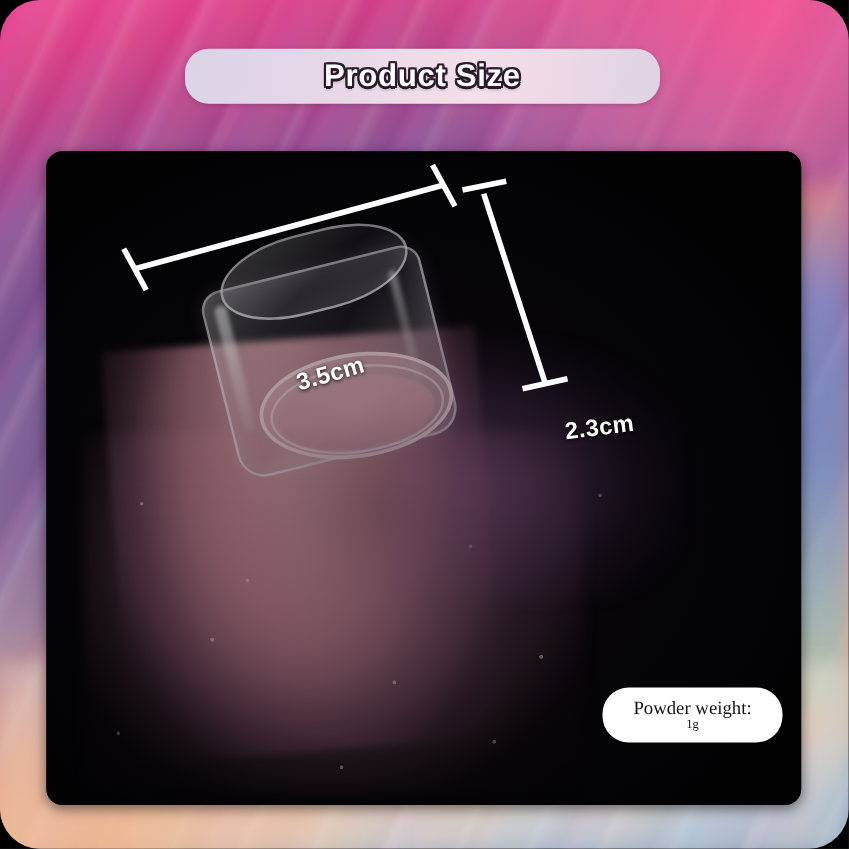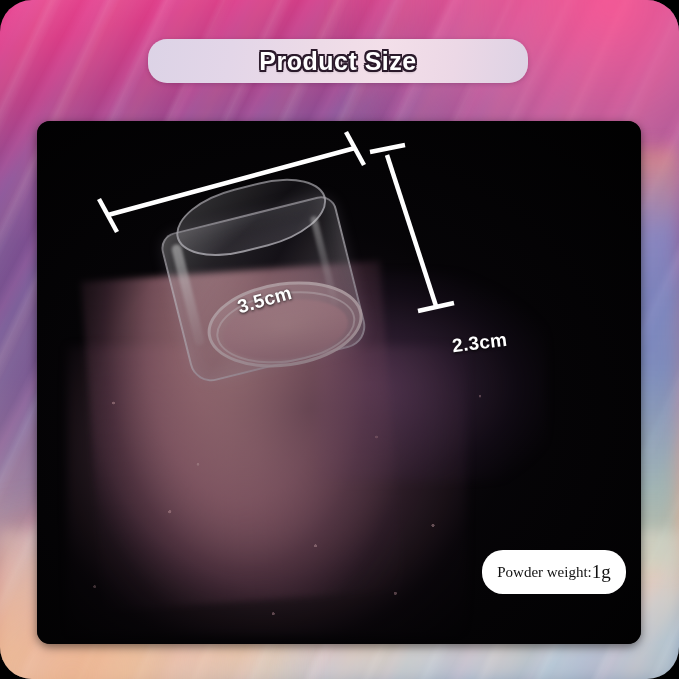--- a/index.html
+++ b/index.html
@@ -343,29 +343,29 @@
   
   .weight-badge {
     position: absolute;
     left: 482px;
     top: 550px;
     width: 144px;
     height: 44px;
     border-radius: 21px;
     background: #ffffff;
     display: flex;
-    flex-direction: row;
+    flex-direction: column;
     align-items: center;
     justify-content: center;
     font-family: "Liberation Serif", serif;
     color: #111;
     line-height: 1.08;
   }
   .weight-line1 { font-size: 15px; }
-  .weight-line2 { font-size: 19px; }
+  .weight-line2 { font-size: 10px; }
 </style>
 </head>
 <body>
 
 <div id="stage">
 
   <div class="holo-base"></div>
   <div class="holo-streaks-a"></div>
   <div class="holo-streaks-b"></div>
   <div class="holo-tr"></div>

